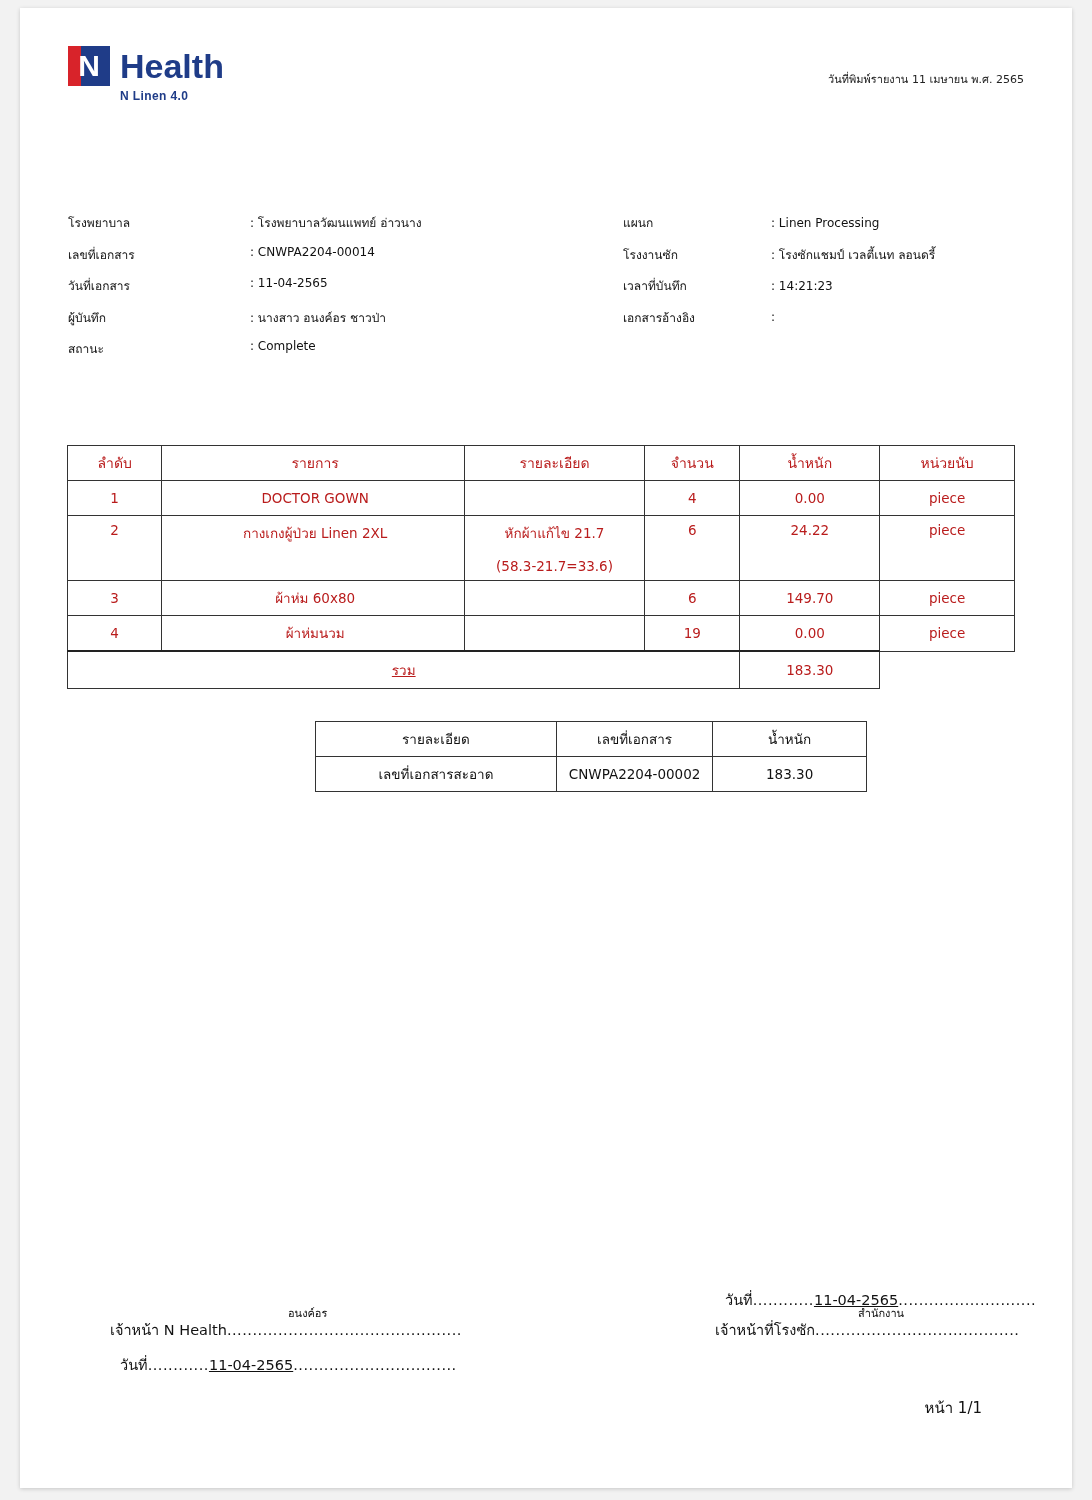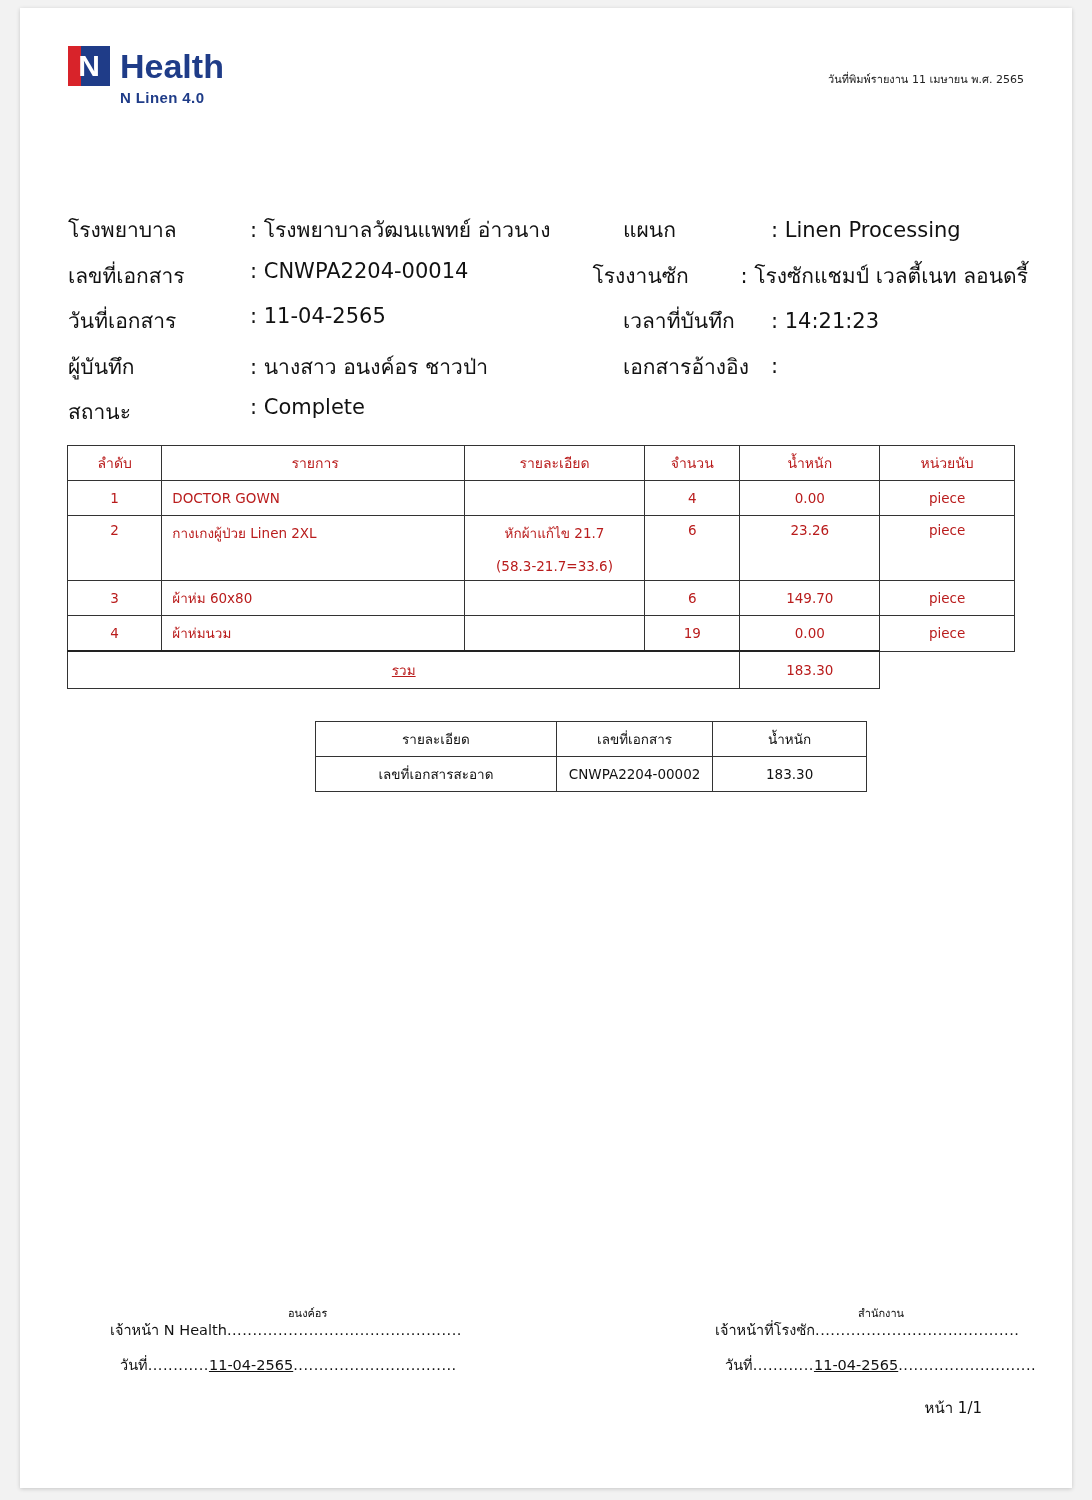--- a/index.html
+++ b/index.html
@@ -80,21 +80,21 @@
   .logo-word {
     font-size: 34px;
     font-weight: bold;
     color: #1f3c88;
     letter-spacing: 0px;
     font-family: "Liberation Sans", sans-serif;
   }
   .logo-sub {
     margin-top: 3px;
     margin-left: 52px;
-    font-size: 15px;
+    font-size: 12px;
     font-weight: bold;
     color: #1f3c88;
     letter-spacing: 0.4px;
     font-family: "Liberation Sans", sans-serif;
   }
   .print-date {
     position: absolute;
     right: 48px;
     top: 62px;
     font-size: 11px;
@@ -109,21 +109,21 @@
     font-size: 25px;
     color: #111;
   }
 
   
   .info {
     position: absolute;
     left: 48px;
     top: 205px;
     width: 960px;
-    font-size: 21px;
+    font-size: 12px;
     color: #111;
   }
   .info-row {
     display: flex;
     margin-bottom: 12.5px;
   }
   .col-l {
     width: 555px;
     display: flex;
   }
@@ -158,21 +158,21 @@
     border: 1px solid #333;
     padding: 6px 6px;
     font-weight: normal;
   }
   .main-table thead th {
     text-align: center;
     height: 22px;
     font-size: 14px;
   }
   .c-no    { width: 88px;  text-align: center; }
-  .c-item  { width: 318px; text-align: left; padding-left: 10px !important; }
+  .c-item  { width: 318px; text-align: center; padding-left: 10px !important; }
   .c-detail{ width: 180px; text-align: center; }
   .c-qty   { width: 88px;  text-align: center; }
   .c-weight{ width: 138px; text-align: center; }
   .c-unit  { width: 134px; text-align: center; }
   .row-tall td { height: 46px; vertical-align: top; }
   .row-normal td { height: 22px; }
   .detail-line2 { display: block; margin-top: 14px; }
   .total-row td {
     height: 24px;
     border-top: 2px solid #222;
@@ -206,21 +206,21 @@
   
   .sig {
     position: absolute;
     font-size: 14.5px;
     color: #111;
     white-space: nowrap;
   }
   .sig-left  { left: 90px;  top: 1310px; }
   .sig-right { left: 695px; top: 1310px; }
   .sig-date-left  { left: 100px; top: 1345px; }
-  .sig-date-right { left: 705px; top: 1345px; }
+  .sig-date-right { left: 705px; top: 1280px; }
   .dots { letter-spacing: 0.5px; }
   .hand {
     position: absolute;
     font-size: 11px;
     color: #111;
     font-family: "DejaVu Serif", serif;
   }
   .hand-left  { left: 268px; top: 1296px; }
   .hand-right { left: 838px; top: 1296px; }
   .u-date { text-decoration: underline; }
@@ -324,21 +324,21 @@
           <td class="c-unit">piece</td>
         </tr>
         <tr class="row-tall">
           <td class="c-no">2</td>
           <td class="c-item">กางเกงผู้ป่วย Linen 2XL</td>
           <td class="c-detail">
             <span>หักผ้าแก้ไข 21.7</span>
             <span class="detail-line2">(58.3-21.7=33.6)</span>
           </td>
           <td class="c-qty">6</td>
-          <td class="c-weight">23.26</td>
+          <td class="c-weight">24.22</td>
           <td class="c-unit">piece</td>
         </tr>
         <tr class="row-normal">
           <td class="c-no">3</td>
           <td class="c-item">ผ้าห่ม 60x80</td>
           <td class="c-detail"></td>
           <td class="c-qty">6</td>
           <td class="c-weight">149.70</td>
           <td class="c-unit">piece</td>
         </tr>

